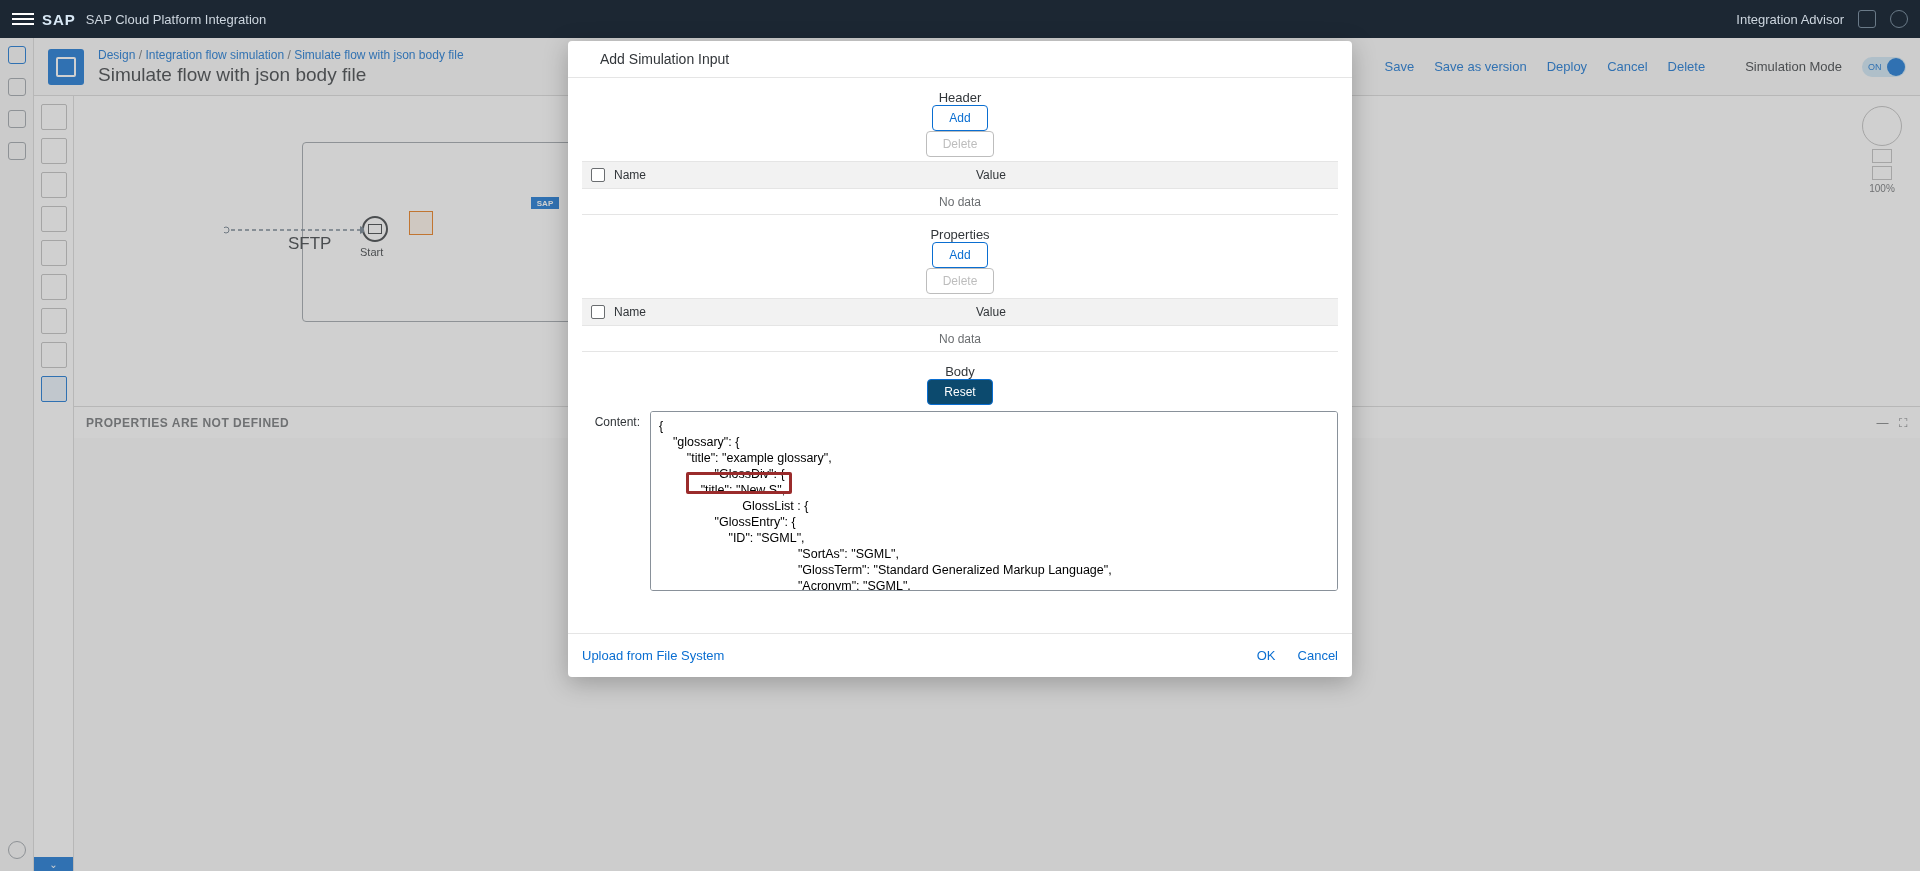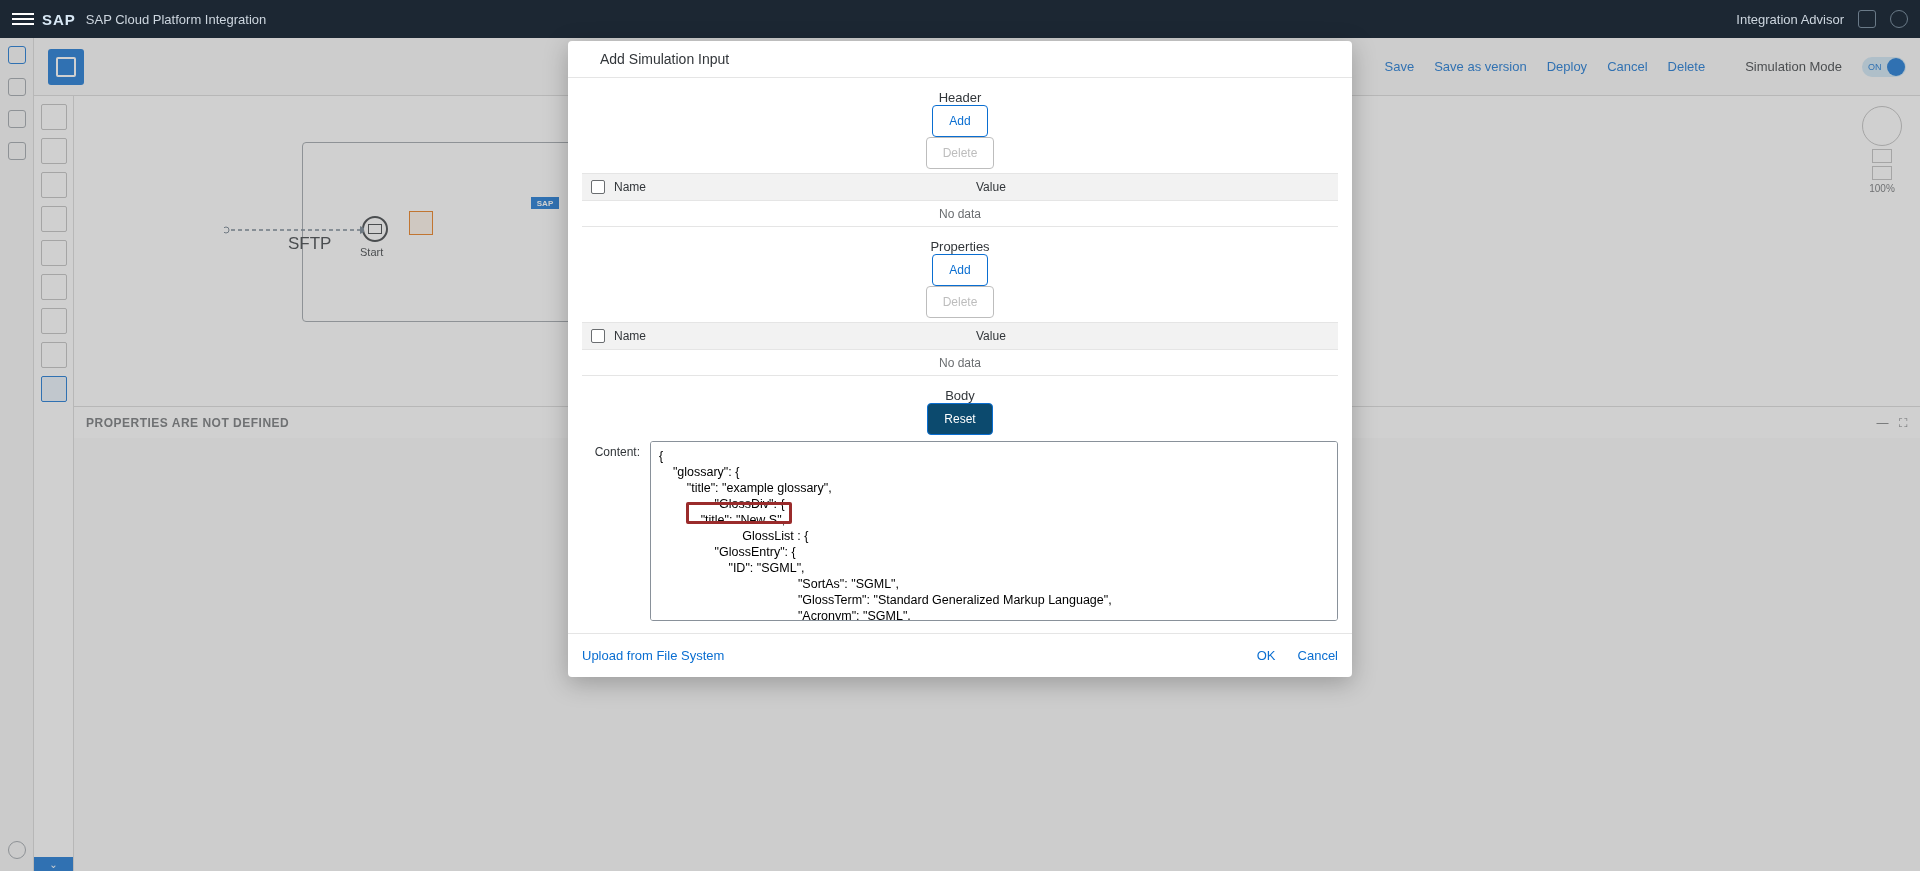--- a/index.html
+++ b/index.html
@@ -62,21 +62,21 @@
   .zoomctrl .zb{width:20px;height:14px;border:1px solid #bdbdbd;}
 
   
   .backdrop{position:absolute;top:0;left:0;right:0;bottom:0;background:rgba(120,120,120,0.35);}
   .dialog{position:absolute;top:3px;left:50%;transform:translateX(-50%);width:784px;height:636px;background:#fff;border-radius:4px;box-shadow:0 6px 24px rgba(0,0,0,0.25);display:flex;flex-direction:column;}
   .dlg-ttl{padding:10px 32px;border-bottom:1px solid #e5e5e5;font-size:14px;color:#32363a;}
   .dlg-body{flex:1;padding:12px 14px;overflow:auto;font-size:13px;color:#32363a;}
   .sect{display:flex;align-items:center;margin-bottom:4px;flex-direction:column;}
   .sect .lbl{font-size:13px;color:#32363a;}
   .sect .spcr{flex:1;}
-  .btn{height:32px;padding:0 16px;border-radius:4px;font-size:12px;display:inline-flex;align-items:center;justify-content:center;cursor:pointer;}
+  .btn{height:26px;padding:0 16px;border-radius:4px;font-size:12px;display:inline-flex;align-items:center;justify-content:center;cursor:pointer;}
   .btn.out{border:1px solid #0a6ed1;color:#0a6ed1;background:#fff;}
   .btn.dis{border:1px solid #bdbdbd;color:#bdbdbd;background:#fff;cursor:default;}
   .btn.fill{background:#0c4a6e;color:#fff;border:1px solid #0a6ed1;}
   .tblhdr{height:28px;background:#f2f2f2;border-top:1px solid #e5e5e5;border-bottom:1px solid #e5e5e5;display:flex;align-items:center;font-size:12px;color:#32363a;}
   .tblhdr .c1{width:32px;display:flex;justify-content:center;}
   .tblhdr .c2{flex:1;}
   .tblhdr .c3{flex:1;}
   .chk{width:14px;height:14px;border:1px solid #6a6d70;border-radius:2px;background:#fff;}
   .nodata{height:26px;display:flex;align-items:center;justify-content:center;font-size:12px;color:#6a6d70;border-bottom:1px solid #e5e5e5;margin-bottom:12px;}
   .frow{display:flex;align-items:flex-start;margin:6px 0;}
@@ -115,20 +115,26 @@
     <span class="ic"></span>
     <span class="ic"></span>
     <span class="ic"></span>
     <span class="ic scale" style="margin-top:auto;margin-bottom:12px;"></span>
   </div>
 
   <div class="subhdr">
     <div class="tile">
         <div class="g"></div>
       </div>
+    <div class="bc">
+      <div class="path">
+        <span>Design</span><span class="sep"> / </span><span>Integration flow simulation</span><span class="sep"> / </span><span>Simulate flow with json body file</span>
+      </div>
+      <div class="ttl">Simulate flow with json body file</div>
+    </div>
     <div class="actions">
       <span>Save</span>
       <span>Save as version</span>
       <span>Deploy</span>
       <span>Cancel</span>
       <span>Delete</span>
       <span class="simlbl">Simulation Mode</span>
       <div class="toggle">
         <span>ON</span>
           <div class="knob"></div>

